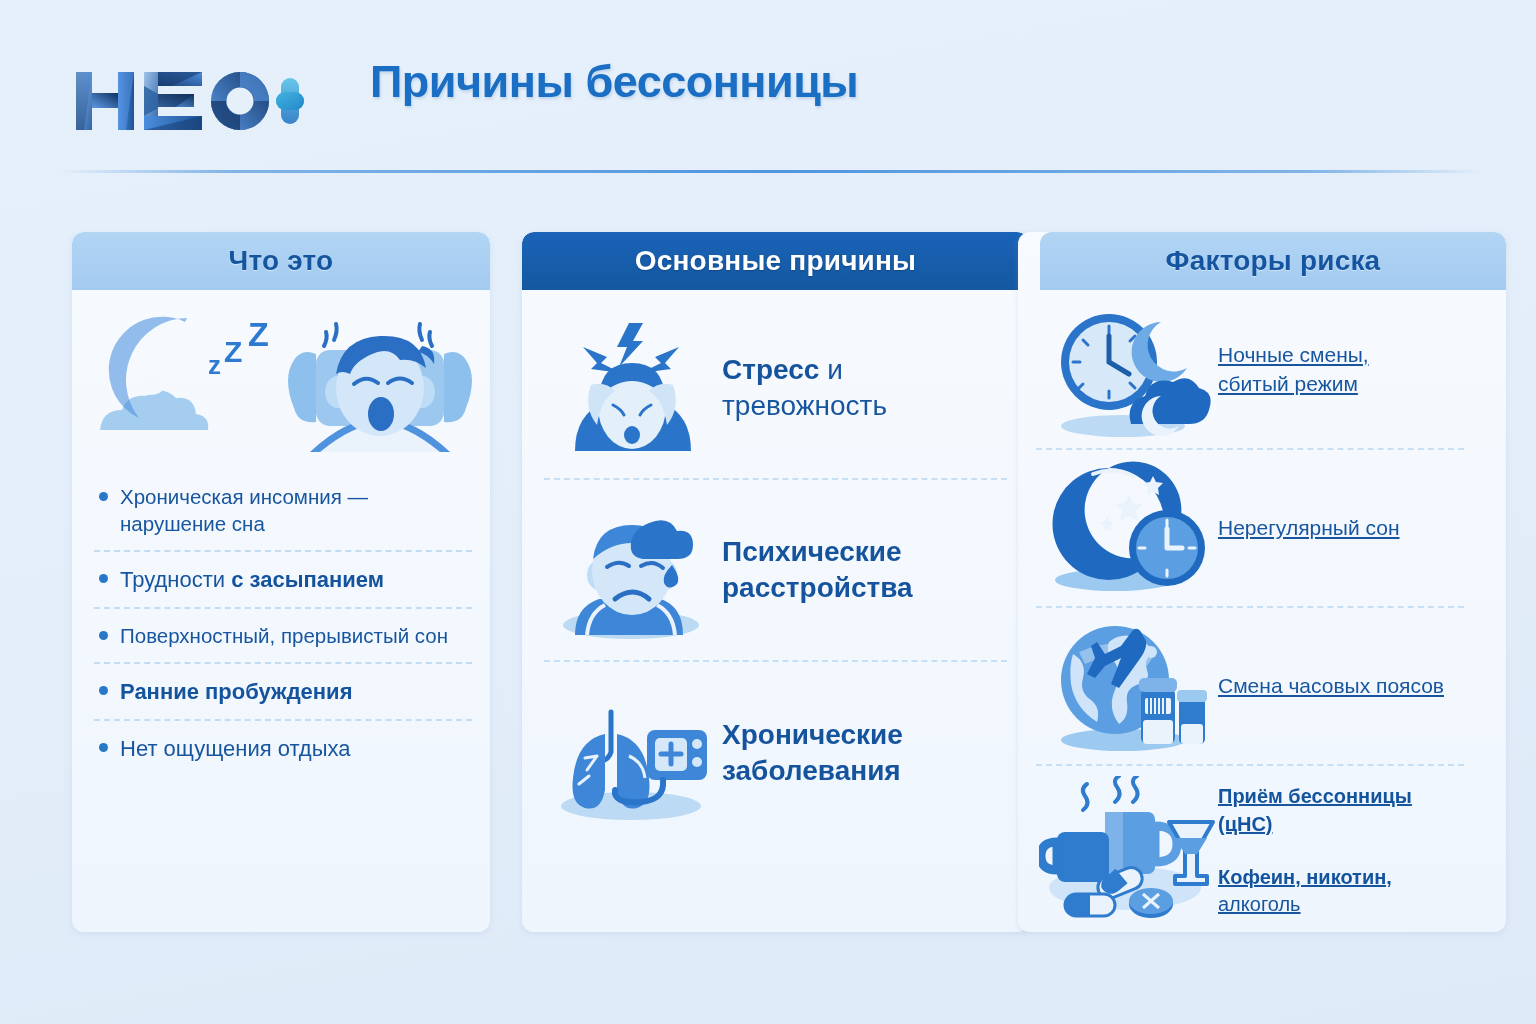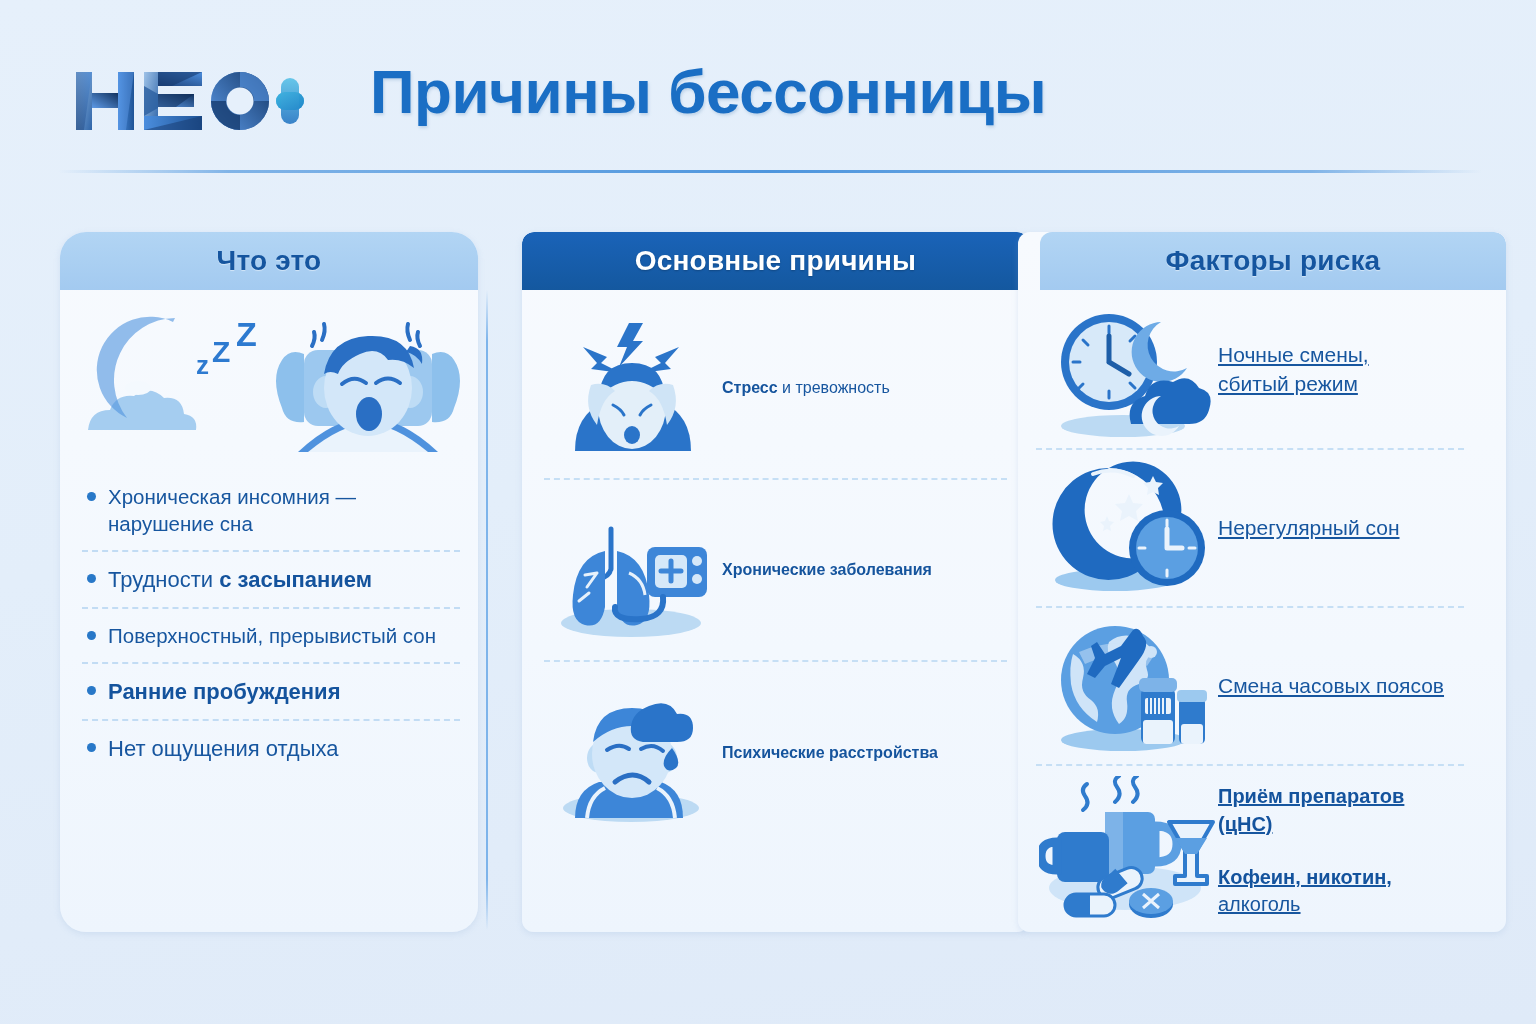--- a/index.html
+++ b/index.html
@@ -29,21 +29,21 @@
     left: 72px;
     top: 66px;
     width: 232px;
     height: 70px;
   }
 
   #page-title {
     position: absolute;
     left: 370px;
     top: 56px;
-    font-size: 62px;
+    font-size: 45px;
     font-weight: bold;
     color: #1a6ec4;
     letter-spacing: -0.5px;
     text-shadow: 1px 2px 3px rgba(120,160,200,0.35);
     white-space: nowrap;
   }
 
   #header-rule {
     position: absolute;
     left: 58px;
@@ -70,21 +70,21 @@
 
   .card {
     position: absolute;
     top: 0;
     height: 700px;
     border-radius: 12px;
     background: linear-gradient(180deg, #f7fafe 0%, #f3f8fe 60%, #eef5fd 100%);
     box-shadow: 0 2px 6px rgba(140,175,215,0.22);
     overflow: hidden;
   }
-  #card-what  { left: 60px;   width: 418px; border-radius: 26px; }
+  #card-what  { left: 72px;   width: 418px; }
   #card-main  { left: 522px;  width: 507px; }
   #card-risk  { left: 1018px; width: 488px; padding-left: 22px; }
 
   .card-header {
     height: 58px;
     display: flex;
     align-items: center;
     justify-content: center;
     border-radius: 12px 12px 0 0;
   }
@@ -162,21 +162,21 @@
   }
   .cause-row:last-child { border-bottom: none; }
   .cause-icon {
     width: 178px;
     flex: 0 0 178px;
     display: flex;
     align-items: center;
     justify-content: center;
   }
   .cause-label {
-    font-size: 16px;
+    font-size: 28px;
     font-weight: bold;
     color: #15549d;
     line-height: 1.3;
   }
   .cause-label .thin { font-weight: normal; color: #17569f; }
 
   
   #risk-list {
     position: absolute;
     left: 18px;
@@ -369,56 +369,56 @@
             <path d="M60 92 q8 4 11 10" stroke="#2a74c9" stroke-width="3" fill="none" stroke-linecap="round"></path>
             <path d="M98 92 q-8 4 -11 10" stroke="#2a74c9" stroke-width="3" fill="none" stroke-linecap="round"></path>
             <ellipse cx="79" cy="122" rx="8" ry="9" fill="#2a74c9"></ellipse>
           </svg>
         </div>
         <div class="cause-label"><span>Стресс</span><span class="thin"> и тревожность</span></div>
       </div>
 
       <div class="cause-row">
         <div class="cause-icon">
+          <svg width="160" height="150" viewBox="0 0 160 150">
+            <ellipse cx="78" cy="130" rx="68" ry="14" fill="#bcdaf3"></ellipse>
+            <path d="M22 140 q0 -28 24 -36 l62 0 q22 8 22 36 z" fill="#3d86d8"></path>
+            <path d="M34 140 q2 -22 18 -30 M122 140 q-2 -22 -18 -30" stroke="#eaf3fc" stroke-width="4" fill="none"></path>
+            <ellipse cx="46" cy="80" rx="12" ry="15" fill="#bedcf5"></ellipse>
+            <ellipse cx="112" cy="80" rx="12" ry="15" fill="#bedcf5"></ellipse>
+            <ellipse cx="79" cy="76" rx="40" ry="44" fill="#d3e7f9"></ellipse>
+            <path d="M40 64 q4 -34 39 -34 q35 0 39 34 q-18 -16 -39 -16 q-21 0 -39 16 z" fill="#3d86d8"></path>
+            <path d="M54 72 q12 -8 22 -1" stroke="#2a6fc4" stroke-width="4" fill="none" stroke-linecap="round"></path>
+            <path d="M88 71 q12 -7 22 2" stroke="#2a6fc4" stroke-width="4" fill="none" stroke-linecap="round"></path>
+            <path d="M62 104 q18 -14 34 0" stroke="#2a6fc4" stroke-width="5" fill="none" stroke-linecap="round"></path>
+            <path d="M96 28 q20 -8 28 8 q16 -2 16 14 q0 14 -16 14 l-34 0 q-14 -2 -12 -16 q2 -14 18 -20 z" fill="#2a74c9"></path>
+            <path d="M119 70 q10 14 4 20 q-8 6 -12 -2 q-2 -8 8 -18 z" fill="#2a74c9"></path>
+          </svg>
+        </div>
+        <div class="cause-label"><span>Психические расстройства</span></div>
+      </div>
+
+      <div class="cause-row">
+        <div class="cause-icon">
           <svg width="168" height="150" viewBox="0 0 168 150">
             <ellipse cx="82" cy="128" rx="70" ry="14" fill="#bcdaf3"></ellipse>
             <path d="M62 34 l0 40 M62 74 q-2 8 -12 10" stroke="#2a74c9" stroke-width="5" fill="none" stroke-linecap="round"></path>
             <path d="M56 56 q-28 6 -32 44 q-3 26 12 30 q16 4 20 -18 l0 -56 z" fill="#3d86d8"></path>
             <path d="M68 56 q28 6 32 44 q3 26 -12 30 q-16 4 -20 -18 l0 -56 z" fill="#3d86d8"></path>
             <path d="M48 78 l-10 14 M48 78 l-12 2 M40 98 l-10 8" stroke="#e7f1fb" stroke-width="3" fill="none" stroke-linecap="round"></path>
             <path d="M80 78 q14 6 16 22" stroke="#e7f1fb" stroke-width="3" fill="none"></path>
             <rect x="98" y="52" width="60" height="50" rx="8" fill="#3d86d8"></rect>
             <rect x="106" y="60" width="32" height="33" rx="5" fill="#d5e8f9"></rect>
             <path d="M122 66 l0 20 M112 76 l20 0" stroke="#3d86d8" stroke-width="5" stroke-linecap="round"></path>
             <circle cx="148" cy="66" r="5" fill="#d5e8f9"></circle>
             <circle cx="148" cy="84" r="5" fill="#d5e8f9"></circle>
             <path d="M114 102 q2 20 -22 22 q-28 2 -26 -12" stroke="#2a74c9" stroke-width="6" fill="none" stroke-linecap="round"></path>
           </svg>
         </div>
         <div class="cause-label"><span>Хронические заболевания</span></div>
-      </div>
-
-      <div class="cause-row">
-        <div class="cause-icon">
-          <svg width="160" height="150" viewBox="0 0 160 150">
-            <ellipse cx="78" cy="130" rx="68" ry="14" fill="#bcdaf3"></ellipse>
-            <path d="M22 140 q0 -28 24 -36 l62 0 q22 8 22 36 z" fill="#3d86d8"></path>
-            <path d="M34 140 q2 -22 18 -30 M122 140 q-2 -22 -18 -30" stroke="#eaf3fc" stroke-width="4" fill="none"></path>
-            <ellipse cx="46" cy="80" rx="12" ry="15" fill="#bedcf5"></ellipse>
-            <ellipse cx="112" cy="80" rx="12" ry="15" fill="#bedcf5"></ellipse>
-            <ellipse cx="79" cy="76" rx="40" ry="44" fill="#d3e7f9"></ellipse>
-            <path d="M40 64 q4 -34 39 -34 q35 0 39 34 q-18 -16 -39 -16 q-21 0 -39 16 z" fill="#3d86d8"></path>
-            <path d="M54 72 q12 -8 22 -1" stroke="#2a6fc4" stroke-width="4" fill="none" stroke-linecap="round"></path>
-            <path d="M88 71 q12 -7 22 2" stroke="#2a6fc4" stroke-width="4" fill="none" stroke-linecap="round"></path>
-            <path d="M62 104 q18 -14 34 0" stroke="#2a6fc4" stroke-width="5" fill="none" stroke-linecap="round"></path>
-            <path d="M96 28 q20 -8 28 8 q16 -2 16 14 q0 14 -16 14 l-34 0 q-14 -2 -12 -16 q2 -14 18 -20 z" fill="#2a74c9"></path>
-            <path d="M119 70 q10 14 4 20 q-8 6 -12 -2 q-2 -8 8 -18 z" fill="#2a74c9"></path>
-          </svg>
-        </div>
-        <div class="cause-label"><span>Психические расстройства</span></div>
       </div>
     </div>
   </section>
 
   <section class="card" id="card-risk">
     <div class="card-header hdr-light">
       <span>Факторы риска</span>
     </div>
 
     <div id="risk-list">
@@ -536,21 +536,21 @@
               <path d="M37 118 a11 11 0 0 0 0 22 l14 0 l0 -22 z" fill="#2f7bcd"></path>
             </g>
             <g>
               <ellipse cx="112" cy="128" rx="22" ry="14" fill="#2f7bcd"></ellipse>
               <ellipse cx="112" cy="125" rx="22" ry="13" fill="#5b9fe2"></ellipse>
               <path d="M104 118 l16 14 M120 118 l-16 14" stroke="#eaf3fc" stroke-width="3"></path>
             </g>
           </svg>
         </div>
         <div class="risk-label tight">
-          <span class="strong">Приём препаратов (цНС)</span>
+          <span class="strong">Приём бессонницы (цНС)</span>
           <span class="l2 strong" style="margin-top:25px;">Кофеин, никотин,</span>
           <span class="l2">алкоголь</span>
         </div>
       </div>
 
     </div>
   </section>
 
 </div>
 

